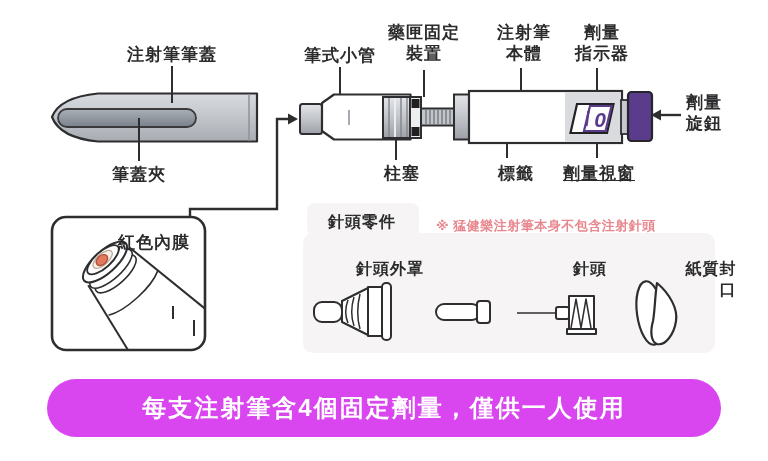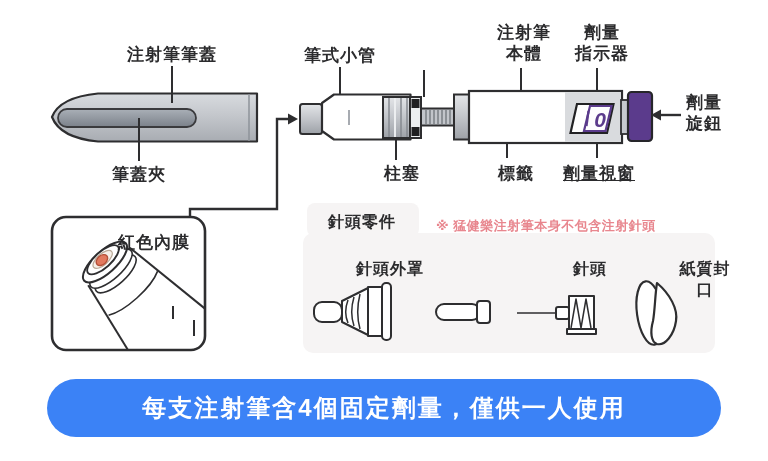--- a/index.html
+++ b/index.html
@@ -14,21 +14,21 @@
     white-space:pre-line;color:#2b2b2d;
   }
   .needle-title{font-size:16px;font-weight:700;}
   .needle-part-label{font-size:16px;font-weight:600;margin-left:32px;}
   .note{
     position:absolute;font-size:13px;font-weight:600;letter-spacing:0.5px;
     color:#E8868E;white-space:nowrap;margin-left:13px;
   }
   .banner{
     position:absolute;left:47px;top:379px;width:674px;height:58px;
-    background:#3b82f6;border-radius:29px;
+    background:#d946ef;border-radius:29px;
   }
   .banner-text{
     width:100%;height:100%;display:flex;align-items:center;justify-content:center;
     color:#ffffff;font-size:24px;font-weight:700;letter-spacing:2px;
   }
 </style>
 </head>
 <body>
 
 <div class="canvas">
@@ -172,35 +172,37 @@
 
     <g fill="#ffffff" stroke="#2e2e30" stroke-width="2.2" stroke-linejoin="round">
       <ellipse cx="650" cy="313" rx="13" ry="32" transform="rotate(-8 650 313)"></ellipse>
       <path d="M657,283 C670,294 678,309 676,321 C674,335 665,346 657,344 C651,342 650,332 653,321 C655,310 655,295 657,283 Z"></path>
     </g>
   </svg>
 
   <div class="lbl" style="left:172px;top:44px;">注射筆筆蓋</div>
   <div class="lbl" style="left:139px;top:164px;text-align:right;">筆蓋夾</div>
   <div class="lbl" style="left:340px;top:45px;">筆式小管</div>
+  <div class="lbl" style="left:424px;top:22px;">藥匣固定
+裝置</div>
   <div class="lbl" style="left:524px;top:22px;">注射筆
 本體</div>
   <div class="lbl" style="left:602px;top:22px;">劑量
 指示器</div>
   <div class="lbl" style="left:704px;top:92px;">劑量
 旋鈕</div>
   <div class="lbl" style="left:402px;top:163px;">柱塞</div>
   <div class="lbl" style="left:507px;top:163px;margin-left:9px;">標籤</div>
   <div class="lbl" style="left:599px;top:163px;text-decoration:underline;">劑量視窗</div>
   <div class="lbl" style="left:154px;top:232px;">紅色內膜</div>
 
   <div class="lbl needle-title" style="left:362px;top:211px;">針頭零件</div>
   <div class="note" style="left:423px;top:217px;">※ 猛健樂注射筆本身不包含注射針頭</div>
 
   <div class="lbl needle-part-label" style="left:358px;top:258px;">針頭外罩</div>
   <div class="lbl needle-part-label" style="left:558px;top:258px;">針頭</div>
-  <div class="lbl needle-part-label" style="left:673px;top:258px;">紙質封口</div>
+  <div class="lbl needle-part-label" style="left:673px;top:258px;text-align:right;">紙質封口</div>
 
   <div class="banner">
     <div class="banner-text">每支注射筆含4個固定劑量，僅供一人使用</div>
   </div>
 
 </div>
 
 </body></html>

